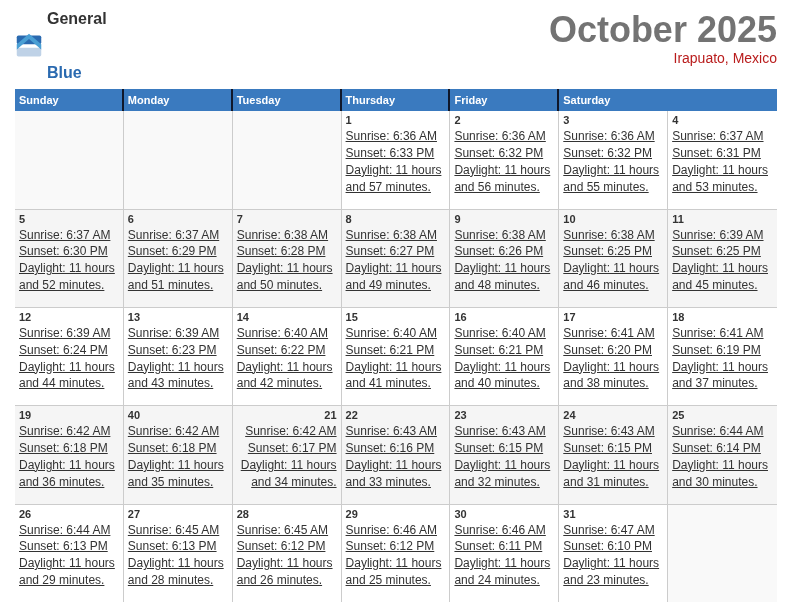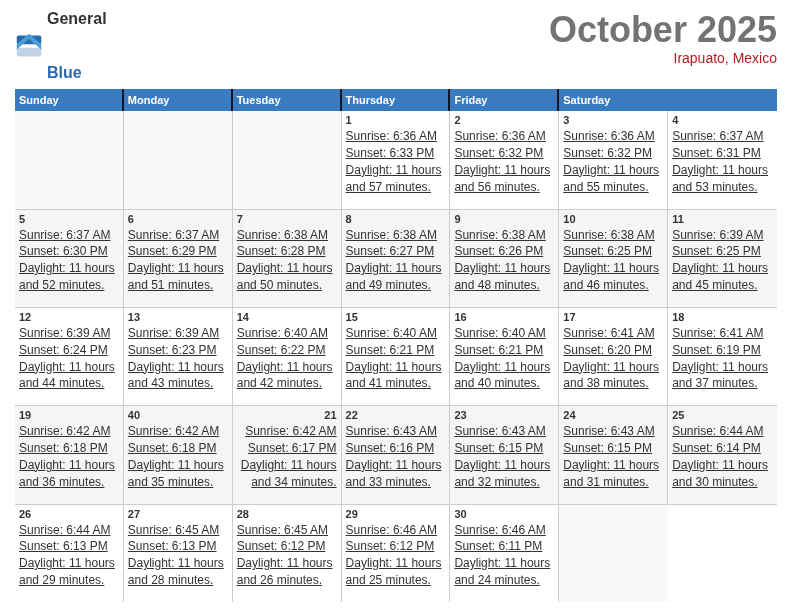--- a/index.html
+++ b/index.html
@@ -274,17 +274,21 @@
             <div class="cell-info">Sunrise: 6:45 AM<br>Sunset: 6:12 PM<br>Daylight: 11 hours and 26 minutes.</div>
           </div>
           <div class="cal-cell">
             <span class="day-num">29</span>
             <div class="cell-info">Sunrise: 6:46 AM<br>Sunset: 6:12 PM<br>Daylight: 11 hours and 25 minutes.</div>
           </div>
           <div class="cal-cell">
             <span class="day-num">30</span>
             <div class="cell-info">Sunrise: 6:46 AM<br>Sunset: 6:11 PM<br>Daylight: 11 hours and 24 minutes.</div>
           </div>
+          <div class="cal-cell">
+            <span class="day-num">31</span>
+            <div class="cell-info">Sunrise: 6:47 AM<br>Sunset: 6:10 PM<br>Daylight: 11 hours and 23 minutes.</div>
+          </div>
           <div class="cal-cell empty"></div>
         </div>
       </div>
   </div>
 </div>
 
 </body></html>

